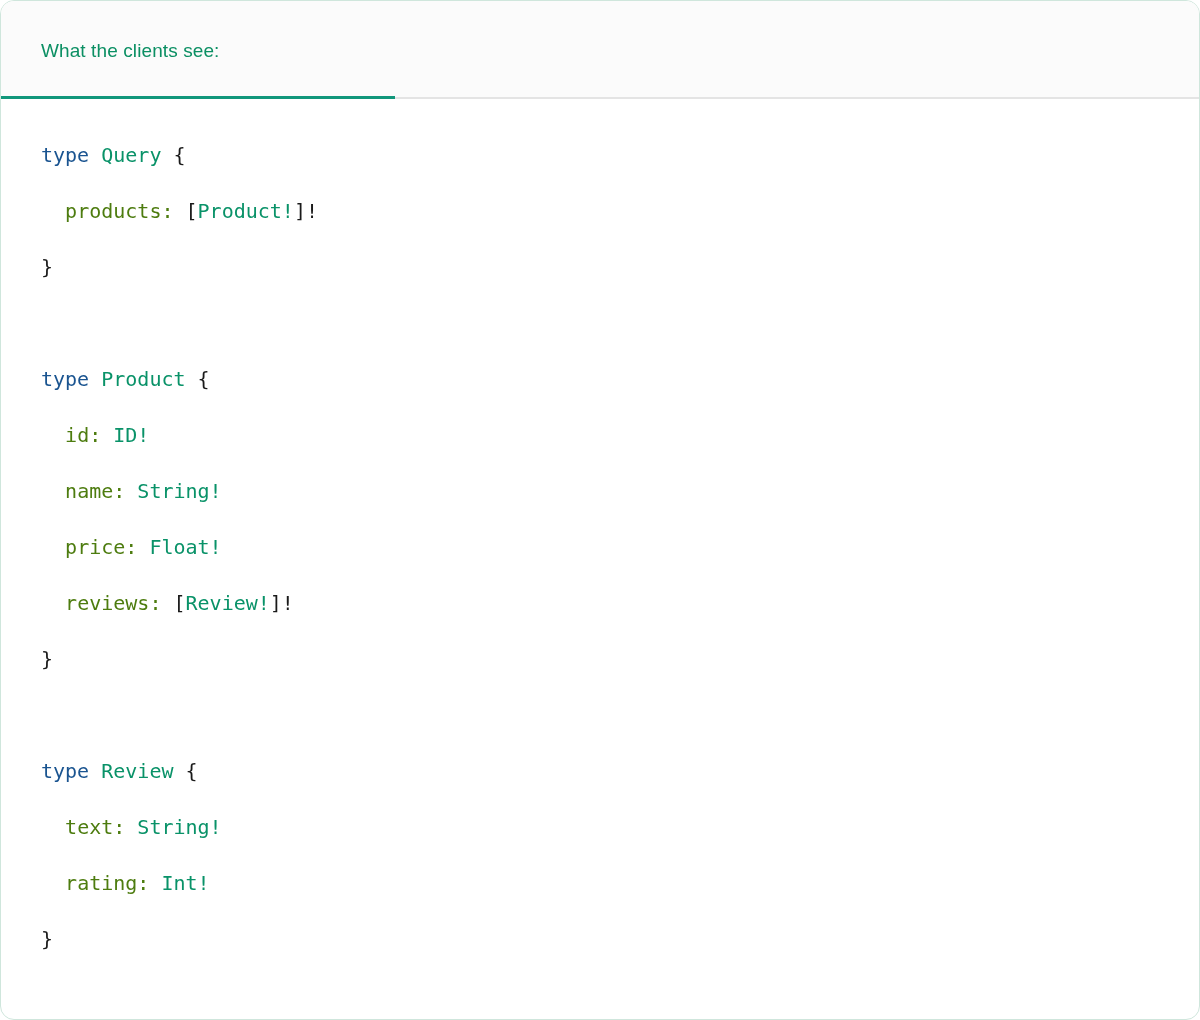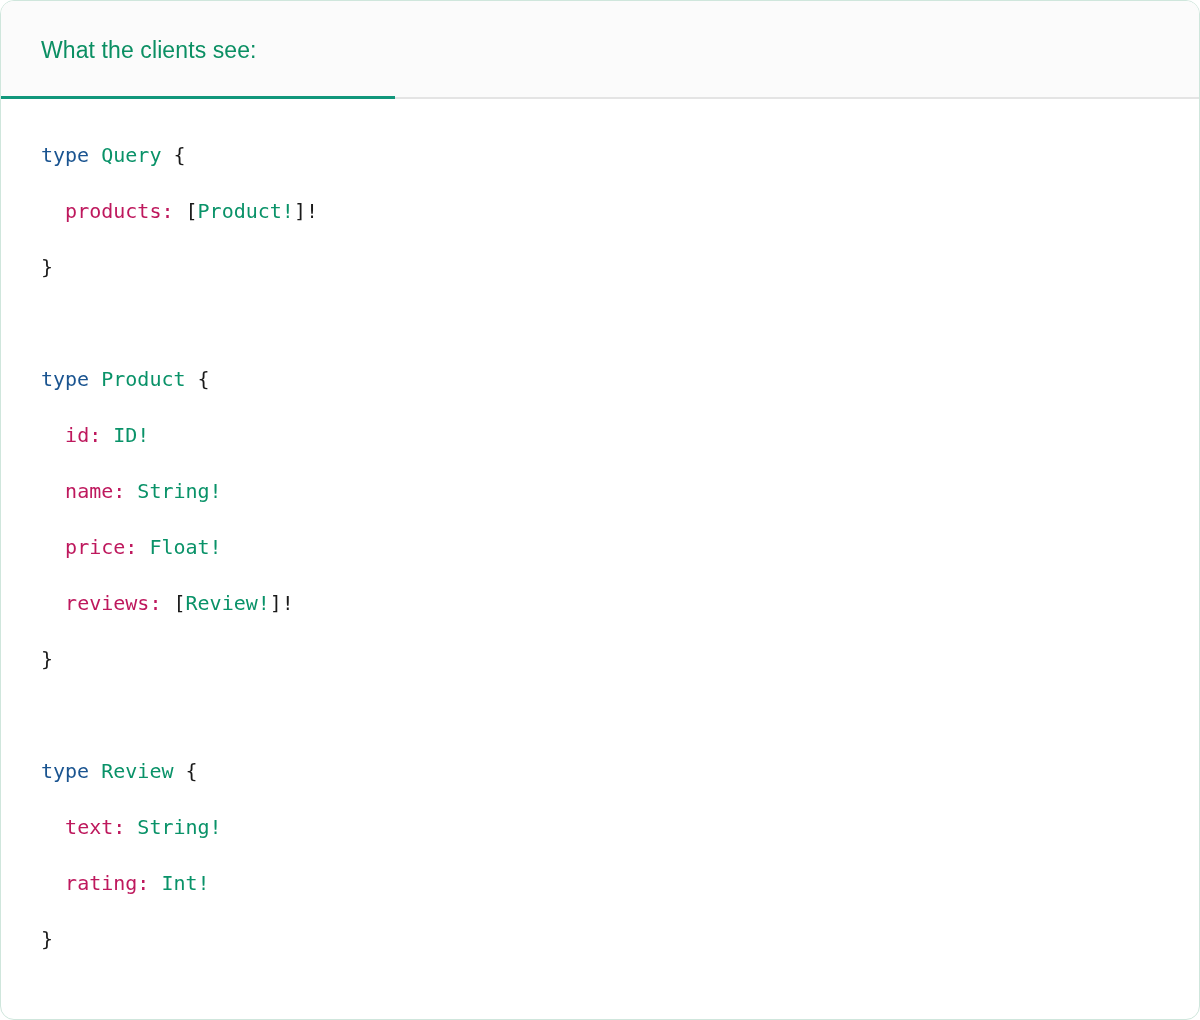--- a/index.html
+++ b/index.html
@@ -50,21 +50,21 @@
     width: 394px;
     height: 98px;
     box-sizing: border-box;
     display: flex;
     align-items: center;
     padding-left: 40px;
     background: transparent;
   }
   .tab-label {
     font-family: "Liberation Sans", sans-serif;
-    font-size: 23px;
+    font-size: 19px;
     line-height: 1;
     color: #0b8f63;
     letter-spacing: 0.1px;
     white-space: nowrap;
   }
   
   .tab-underline {
     position: absolute;
     left: 0;
     bottom: 0;
@@ -95,21 +95,21 @@
     white-space: pre;
   }
   .code .ln.blank {
     height: 56px;
   }
 
   
   .tok-kw    { color: #1a5490; }   
   .tok-type  { color: #099268; }   
   .tok-punct { color: #1a1a1a; }   
-  .tok-field { color: #be185d; }   
+  .tok-field { color: #4d7c0f; }   
 </style>
 </head>
 <body>
 
 <div class="card">
 
   <div class="tabstrip">
     <div class="tab">
       <span class="tab-label">What the clients see:</span>
     </div>

